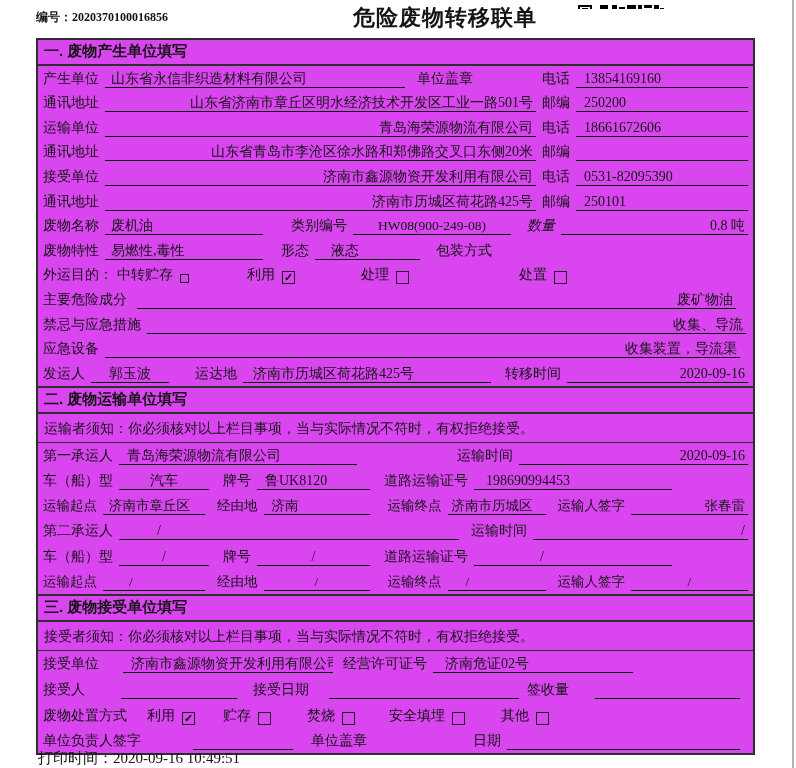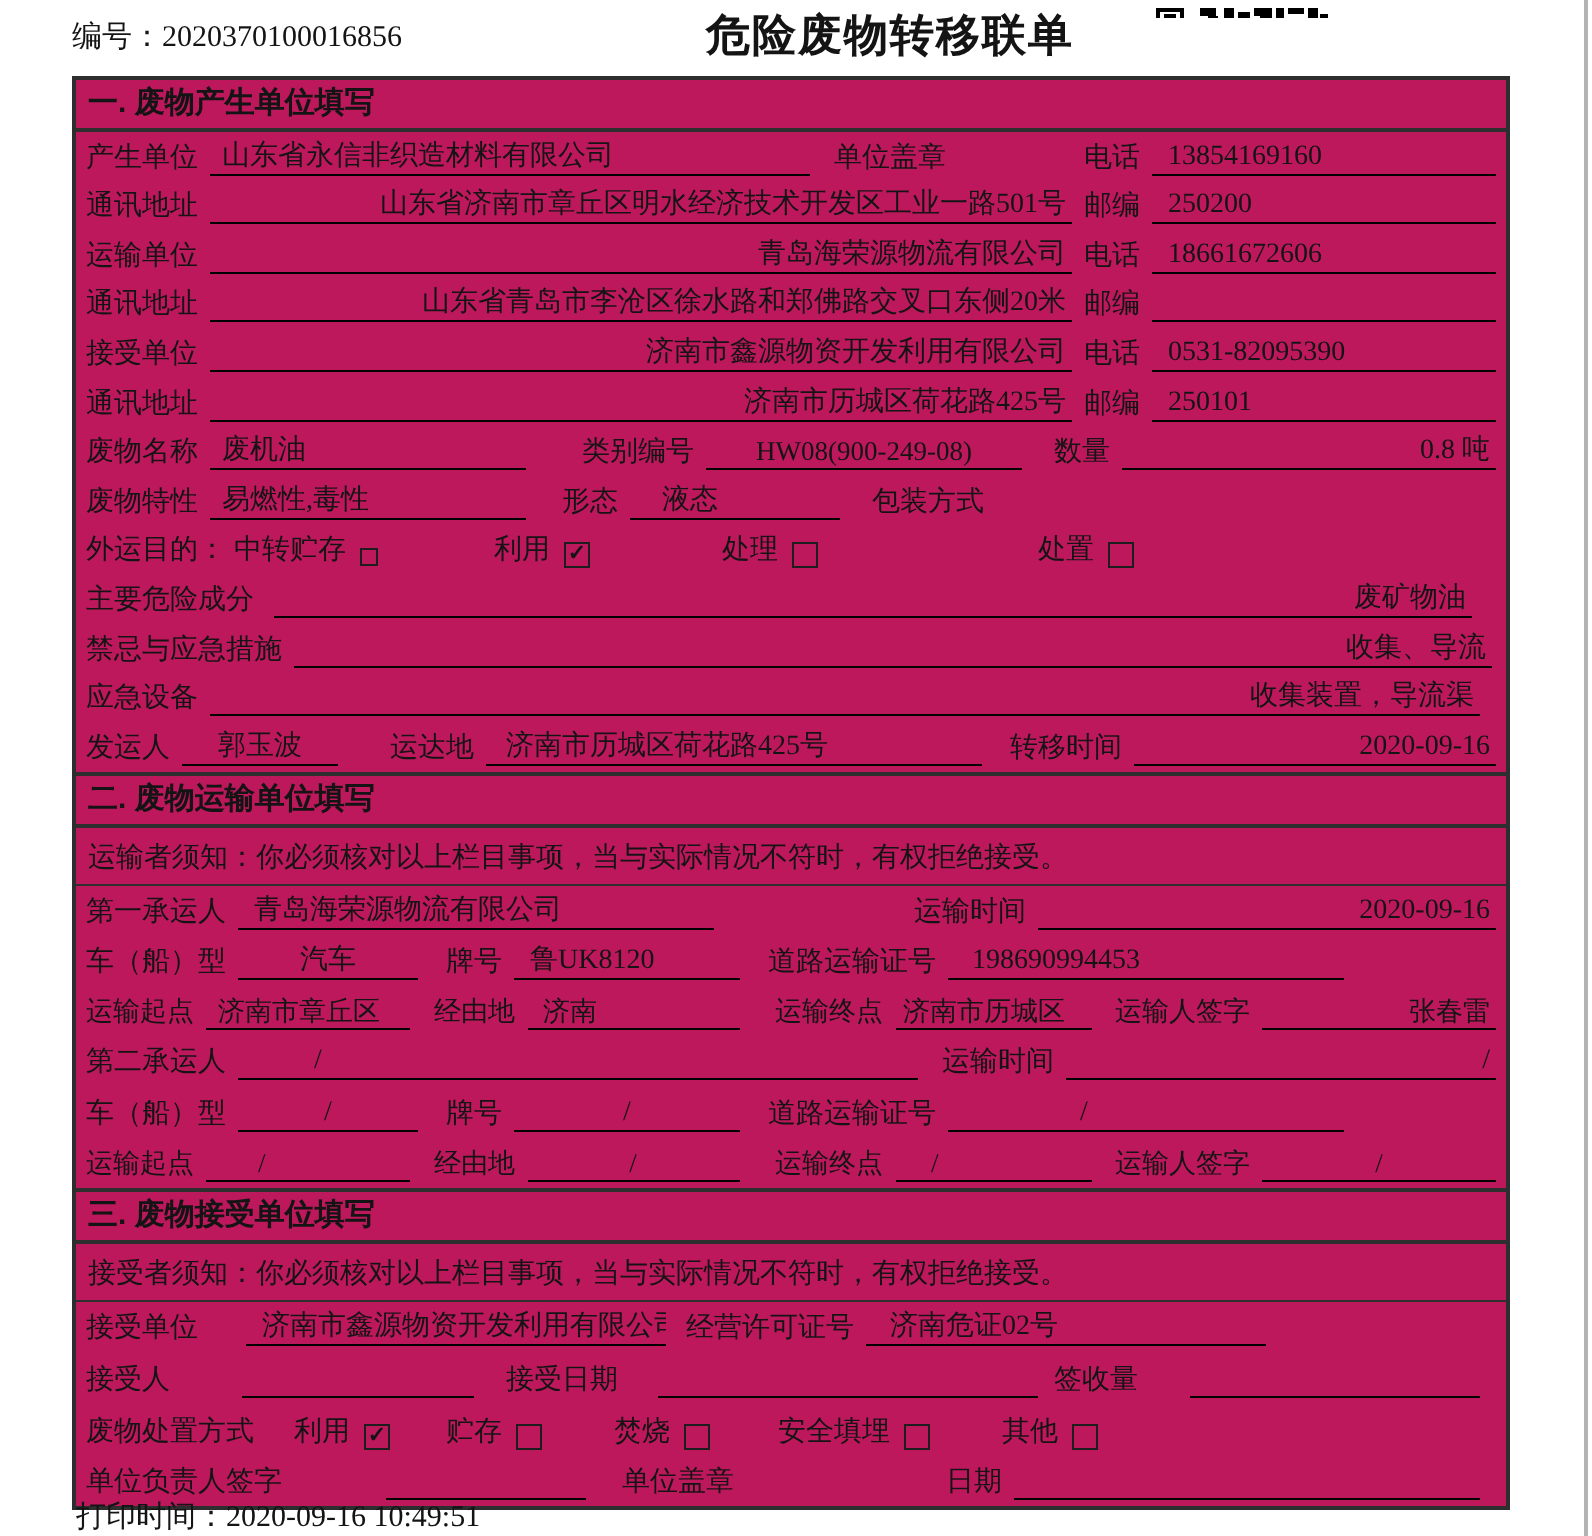--- a/index.html
+++ b/index.html
@@ -1,25 +1,25 @@
 <!DOCTYPE html>
 <html><head>
 <meta charset="utf-8">
 <style>
   *{box-sizing:border-box;}
   html,body{margin:0;padding:0;}
   body{width:796px;height:768px;background:#ffffff;color:#141414;
        font-family:"Liberation Serif","DejaVu Serif",serif;position:relative;overflow:hidden;}
   .edge{position:absolute;left:792px;top:0;width:2px;height:768px;background:#b3b3b3;}
-  .serial{position:absolute;left:36px;top:9px;font-size:15px;white-space:nowrap;}
+  .serial{position:absolute;left:36px;top:9px;font-size:12px;white-space:nowrap;font-weight:bold;}
   .title{position:absolute;left:280px;top:3px;width:330px;text-align:center;
          font-family:"Liberation Sans","DejaVu Sans",sans-serif;font-weight:bold;
          font-size:22px;letter-spacing:1px;}
   .qr{position:absolute;left:578px;top:0;width:86px;height:9px;overflow:hidden;}
-  .form{position:absolute;left:36px;top:38px;width:719px;border:2px solid #2e2e2e;background:#be185d;}
+  .form{position:absolute;left:36px;top:38px;width:719px;border:2px solid #2e2e2e;background:#d946ef;}
   .sechead{font-family:"Liberation Sans","DejaVu Sans",sans-serif;font-weight:bold;
            font-size:15px;padding:2px 6px 3px;border-bottom:2px solid #2e2e2e;}
   .bt{border-top:2px solid #2e2e2e;}
   .notice{font-size:14px;padding:6px 6px 4px;border-bottom:1px solid #2e2e2e;white-space:nowrap;}
   .row{display:flex;align-items:flex-end;padding:0 5px;font-size:14px;white-space:nowrap;}
   .r1{height:24.6px;}.r2{height:25.2px;}.r3{height:25.6px;}
   .row>*{margin-bottom:3px;}
   .lb{flex:none;}
   .u{border-bottom:1px solid #000;flex:none;margin-left:6px;min-height:17px;line-height:17px;
      padding:0 3px;overflow:hidden;}
@@ -123,21 +123,21 @@
       <span class="lb">邮编</span>
       <span class="u" style="width:172px;padding-left:8px;">250101</span>
     </span>
   </div>
 
   <div class="row r1">
     <span class="lb">废物名称</span>
     <span class="u" style="width:158px;padding-left:6px;">废机油</span>
     <span class="lb" style="margin-left:28px;">类别编号</span>
     <span class="u uc fs13" style="width:158px;">HW08(900-249-08)</span>
-    <span class="lb" style="margin-left:16px;">数量</span>
+    <span class="lb" style="margin-left:16px;font-style:italic;">数量</span>
     <span class="u uf" style="padding-left:10px;">0.8 吨</span>
   </div>
 
   <div class="row r1">
     <span class="lb">废物特性</span>
     <span class="u" style="width:158px;padding-left:6px;">易燃性,毒性</span>
     <span class="lb" style="margin-left:18px;">形态</span>
     <span class="u" style="width:105px;padding-left:16px;">液态</span>
     <span class="lb" style="margin-left:16px;">包装方式</span>
   </div>

